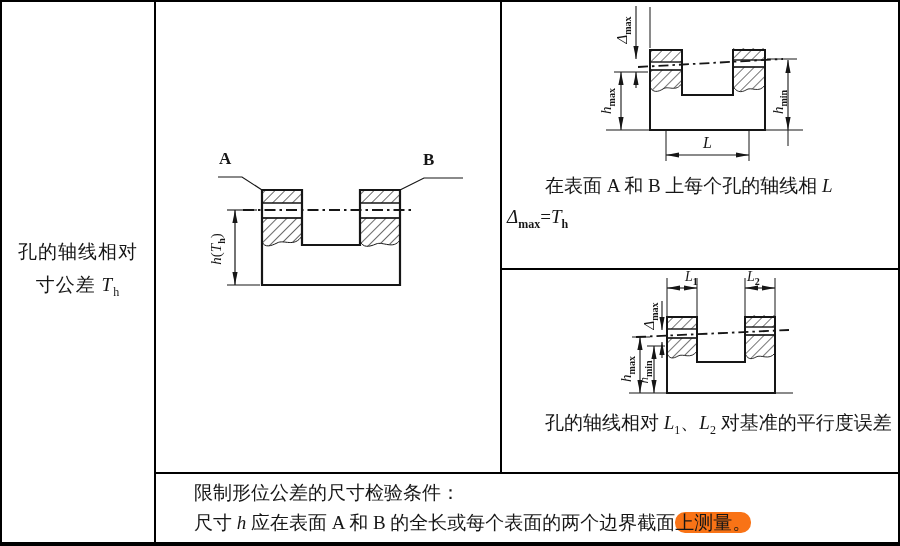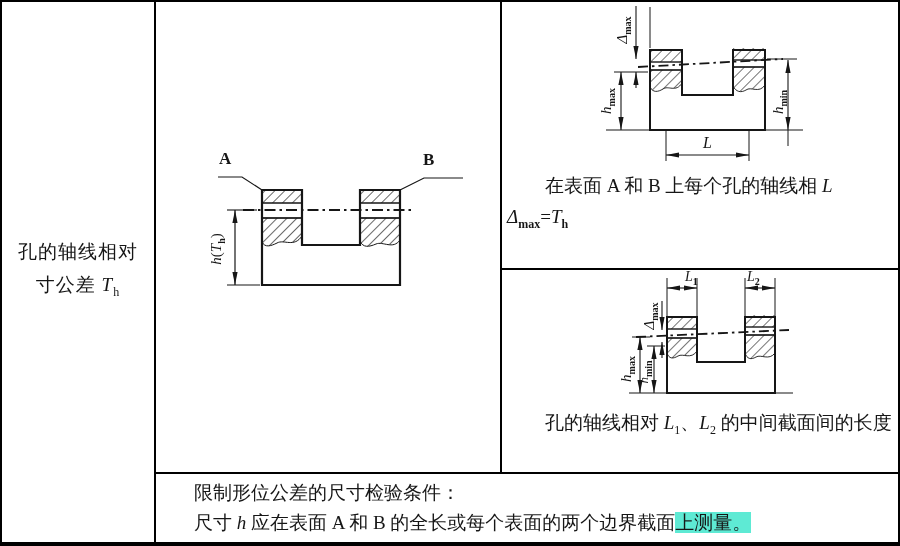--- a/index.html
+++ b/index.html
@@ -24,21 +24,21 @@
   .dimlbl sub,.rlbl sub{font-size:10px;font-style:normal;font-weight:bold;}
   .rlbl{position:absolute;font-size:15px;white-space:nowrap;
     transform:translate(-50%,-50%) rotate(-90deg);}
   .rlbl i,.dimlbl i{font-style:italic;}
   .cap{position:absolute;left:5px;right:4px;font-size:19px;line-height:31px;}
   .cap-line{white-space:nowrap;}
   .indent{text-indent:38px;}
   sub{font-size:12px;font-style:normal;}
   .fm i{font-style:italic;}
   .fm sub{font-weight:bold;font-size:12px;}
-  .hl{background:#5eead4;}
+  .hl{background:#f97316;border-radius:10px;}
 </style>
 </head>
 <body>
 
 <div class="page">
 
   <div class="cell c-left">
     <div>孔的轴线相对</div>
     <div><span>寸公差 </span><i>T</i><sub>h</sub></div>
   </div>
@@ -194,21 +194,21 @@
         <line x1="145" y1="76" x2="163" y2="76" stroke="#161616" stroke-width="1"></line>
         <line x1="152" y1="76" x2="152" y2="123" stroke="#161616" stroke-width="1.1" marker-start="url(#m3)" marker-end="url(#m3)"></line>
       </g>
     </svg>
     <span class="dimlbl" style="left:183px;top:-1px;font-size:14px;"><i>L</i><sub>1</sub></span>
     <span class="dimlbl" style="left:245px;top:-1px;font-size:14px;"><i>L</i><sub>2</sub></span>
     <span class="rlbl" style="left:148px;top:46px;"><i>Δ</i><sub>max</sub></span>
     <span class="rlbl" style="left:125px;top:99px;"><i>h</i><sub>max</sub></span>
     <span class="rlbl" style="left:143px;top:102px;font-size:13px;"><i>h</i><sub>min</sub></span>
     <div class="cap" style="top:137px;">
-      <div class="cap-line indent"><span>孔的轴线相对 </span><i>L</i><sub>1</sub><span>、</span><i>L</i><sub>2</sub><span> 的中间截面间的长度</span></div>
+      <div class="cap-line indent"><span>孔的轴线相对 </span><i>L</i><sub>1</sub><span>、</span><i>L</i><sub>2</sub><span> 对基准的平行度误差</span></div>
     </div>
   </div>
 
   <div class="cell c-foot">
     <div>限制形位公差的尺寸检验条件：</div>
     <div><span>尺寸 </span><i>h</i><span> 应在表面 A 和 B 的全长或每个表面的两个边界截面</span><span class="hl">上测量。</span></div>
   </div>
 
 </div>
 

